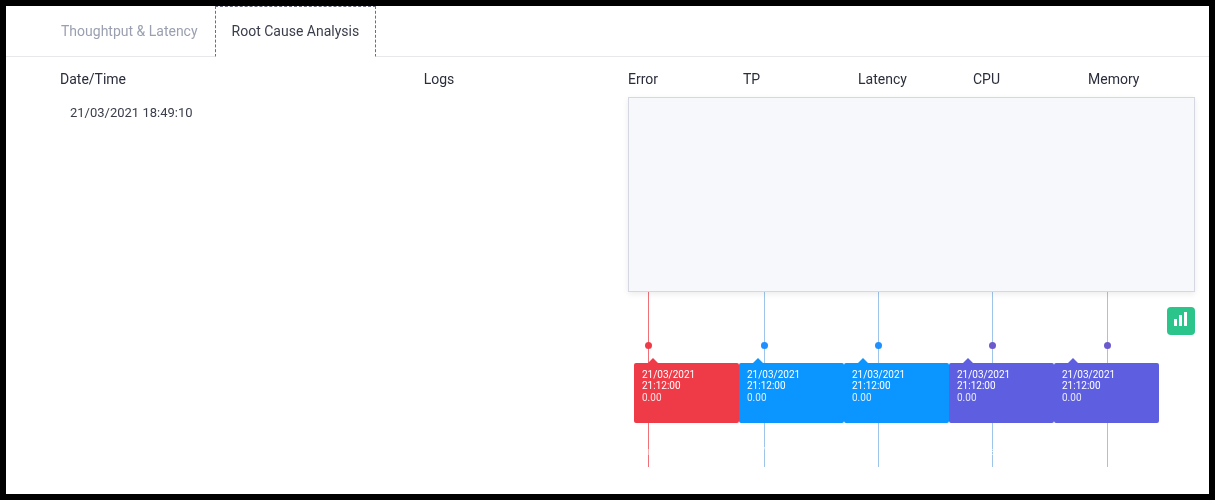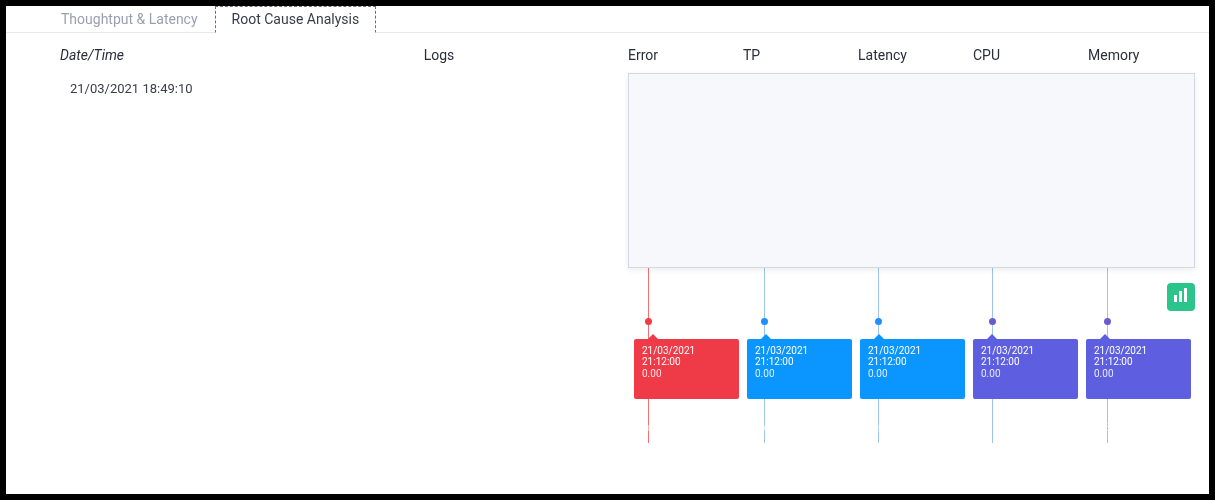--- a/index.html
+++ b/index.html
@@ -1,24 +1,24 @@
 <!DOCTYPE html>
 <html><head>
   <meta charset="utf-8">
   <style>
     * { box-sizing: border-box; margin: 0; padding: 0; font-family: -apple-system, BlinkMacSystemFont, "Segoe UI", Roboto, sans-serif; }
     body { background: #000; padding: 6px; width: 1215px; height: 500px; }
     .frame { background: #fff; width: 100%; height: 100%; position: relative; overflow: hidden; }
     
     .tabs { display: flex; padding-left: 38px; border-bottom: 1px solid #e6e8ec; }
-    .tab { padding: 4px 16px; font-size: 14px; color: #9aa0b0; cursor: pointer; border: 1px solid transparent; background: #fff; }
+    .tab { padding: 16px 16px; font-size: 14px; color: #9aa0b0; cursor: pointer; border: 1px solid transparent; background: #fff; }
     .tab.active { color: #3a3d4a; border: 1px dashed #6b6e7c; border-bottom: 1px solid #fff; margin-bottom: -1px; }
     
     .headers { display: flex; padding: 14px 0 14px 54px; font-size: 14px; color: #2a2d3a; }
-    .h-date { width: 190px; font-style: italic; }
+    .h-date { width: 190px; }
     .h-logs { width: 378px; text-align: center; }
     .h-metric { width: 115px; }
     
     .row { display: flex; padding-left: 64px; }
     .c-date { width: 180px; font-size: 13px; color: #3a3d4a; padding-top: 4px; }
     .c-logs { width: 378px; }
     
     .metrics-zone { flex: 1; position: relative; }
     
     .chart-box { position: absolute; top: -4px; left: 0; right: 14px; height: 195px; border: 1px solid #d5d8e2; background: #f7f8fb; box-shadow: 0 2px 6px rgba(0,0,0,0.08); }
@@ -28,21 +28,21 @@
     .vline.red { background: #f07078; }
     .vline.blue { background: #9fc4ea; }
     .dot { position: absolute; top: 241px; width: 7px; height: 7px; border-radius: 50%; transform: translateX(-3px); }
     .dot.red { background: #ef3b47; }
     .dot.lblue { background: #1e90ff; }
     .dot.purple { background: #6a5acd; }
     
     .badge-chart { position: absolute; top: 206px; right: 14px; width: 28px; height: 28px; background: #2bc48a; border-radius: 4px; display: flex; align-items: center; justify-content: center; cursor: pointer; }
     .badge-chart svg { width: 16px; height: 16px; }
     
-    .tooltips { position: absolute; top: 262px; left: 6px; display: flex; gap: 8px; }
+    .tooltips { position: absolute; top: 262px; left: 6px; display: flex; gap: 0; }
     .tt { width: 105px; height: 60px; color: #fff; border-radius: 2px; padding: 6px 8px; position: relative; }
     .tt::before { content: ""; position: absolute; top: -5px; left: 14px; width: 0; height: 0; border-left: 5px solid transparent; border-right: 5px solid transparent; }
     .tt.t-red { background: #ef3b47; } .tt.t-red::before { border-bottom: 5px solid #ef3b47; }
     .tt.t-blue { background: #0a95ff; } .tt.t-blue::before { border-bottom: 5px solid #0a95ff; }
     .tt.t-purple { background: #5d5fe0; } .tt.t-purple::before { border-bottom: 5px solid #5d5fe0; }
     .tt-time { font-size: 10px; }
     .tt-val { font-size: 10px; opacity: 0.85; margin-top: 1px; }
     .tt-label { font-size: 10px; opacity: 0.7; margin-top: 43px; }
   </style>
 </head>

